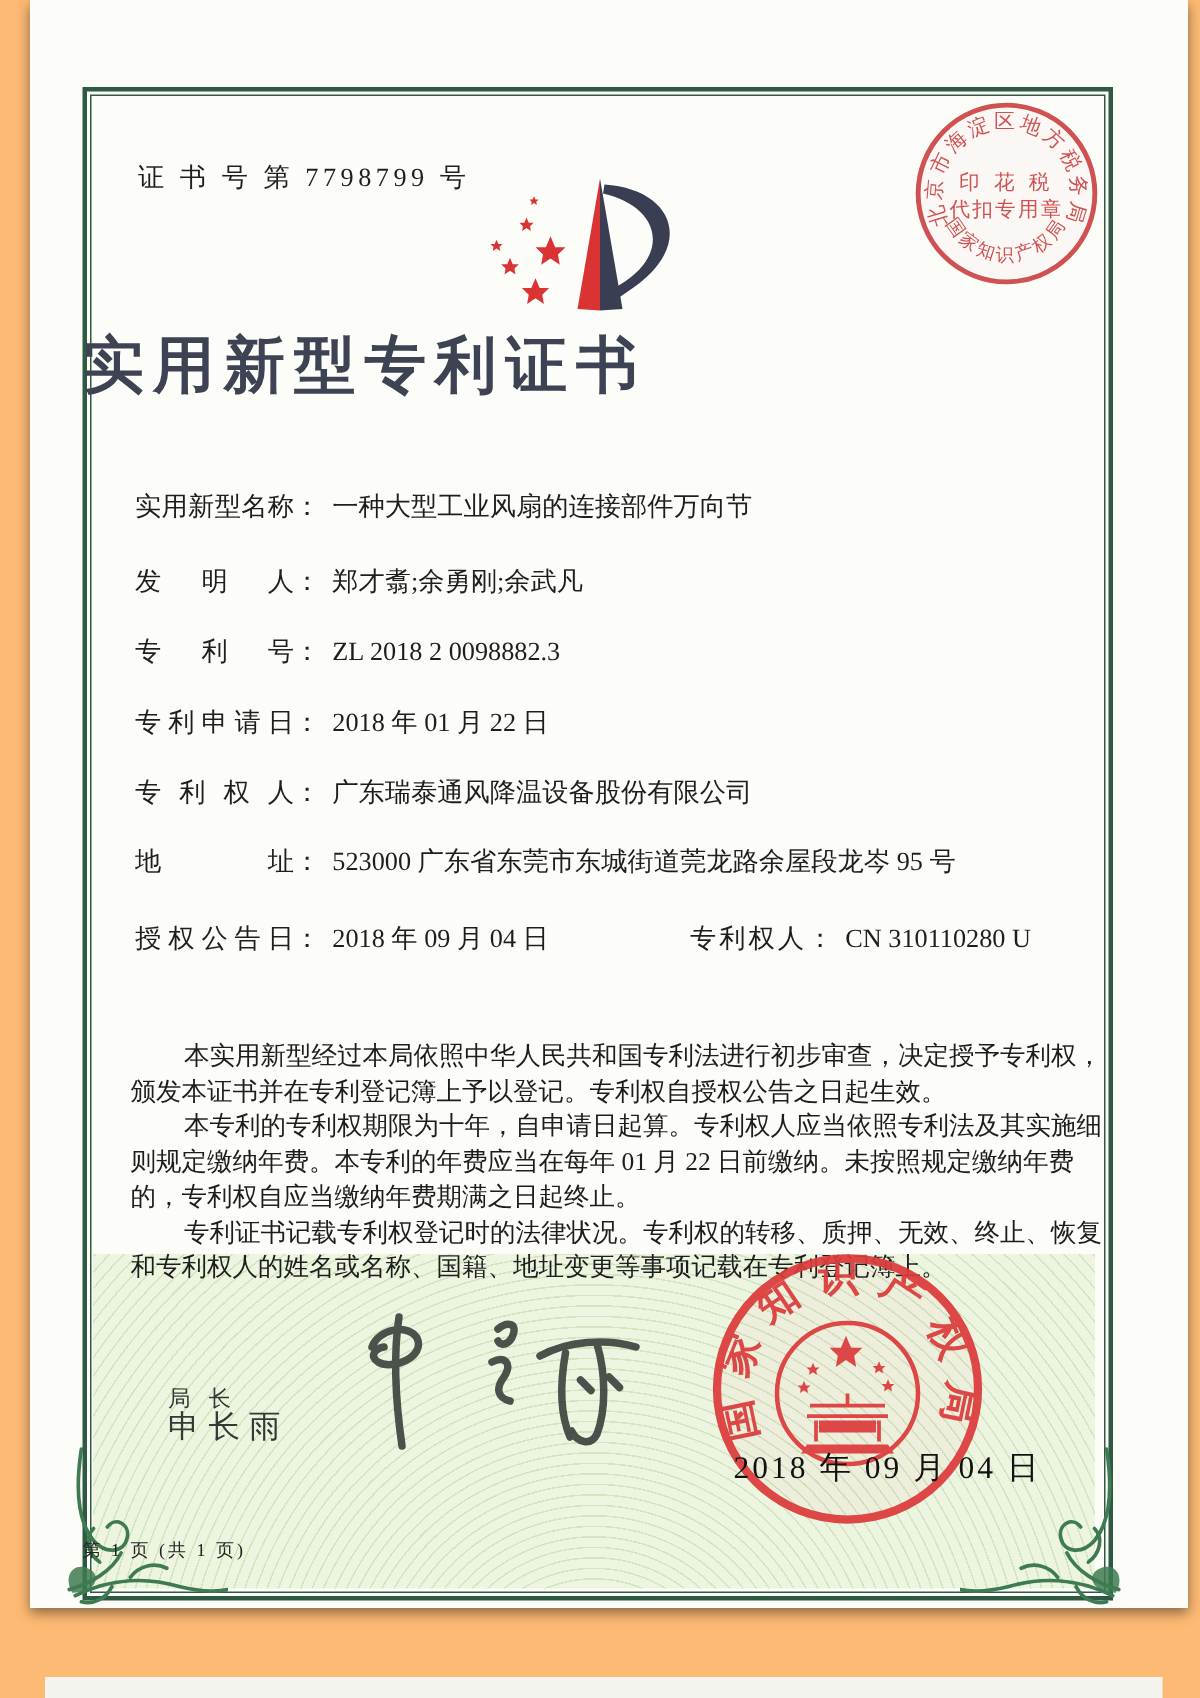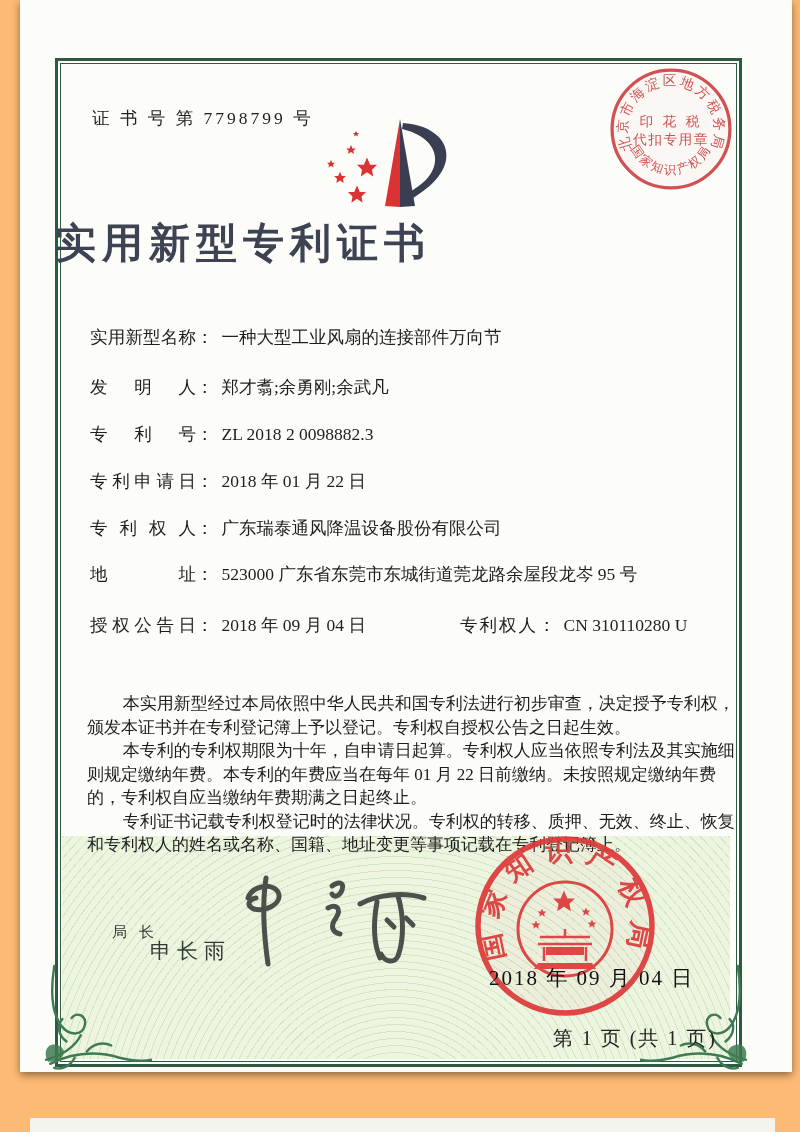--- a/index.html
+++ b/index.html
@@ -20,25 +20,25 @@
          font-weight:600;letter-spacing:6px;color:#3d4352;z-index:4;}
   .frow{position:absolute;left:90px;font-size:17.5px;color:#1e1e1e;z-index:4;white-space:nowrap;}
   .flabel{display:inline-block;width:106px;text-align:justify;text-align-last:justify;vertical-align:bottom;}
   .fcolon{margin-right:8px;}
   .grant-right{position:absolute;left:370px;top:0;}
   .glabel{letter-spacing:2px;}
   .body-text{position:absolute;left:87px;top:649px;width:658px;z-index:4;font-size:17px;
              line-height:23.5px;color:#1d1d1d;margin-top:43px;}
   .body-text p{margin:0;text-indent:2.1em;}
   .signoff-title{position:absolute;left:112px;top:923px;font-size:15px;letter-spacing:12px;color:#313a34;z-index:4;}
-  .signoff-name{position:absolute;left:112px;top:937px;font-size:21px;letter-spacing:6px;color:#313a34;z-index:4;margin-left:38px;}
+  .signoff-name{position:absolute;left:112px;top:937px;font-size:21px;letter-spacing:6px;color:#313a34;z-index:4;}
   .signature{position:absolute;left:228px;top:864px;width:200px;height:108px;z-index:4;}
   .seal{position:absolute;left:470px;top:833px;width:192px;height:192px;z-index:5;opacity:.93;}
   .seal-date{position:absolute;left:489px;top:964px;font-size:21px;letter-spacing:2px;color:#111;z-index:6;white-space:nowrap;}
-  .footer{position:absolute;left:55px;top:1025px;width:662px;text-align:right;font-size:20px;
+  .footer{position:absolute;left:55px;top:1025px;width:662px;text-align:left;font-size:12px;
           color:#222;z-index:6;letter-spacing:2px;}
   .flourish{position:absolute;width:112px;height:112px;z-index:3;}
   .flourish.fl-left{left:40px;top:962px;}
   .flourish.fl-right{left:640px;top:962px;transform:scaleX(-1);}
   svg text{font-family:"Liberation Serif","DejaVu Serif",serif;}
 </style>
 </head>
 <body>
 
 <div class="canvas">

